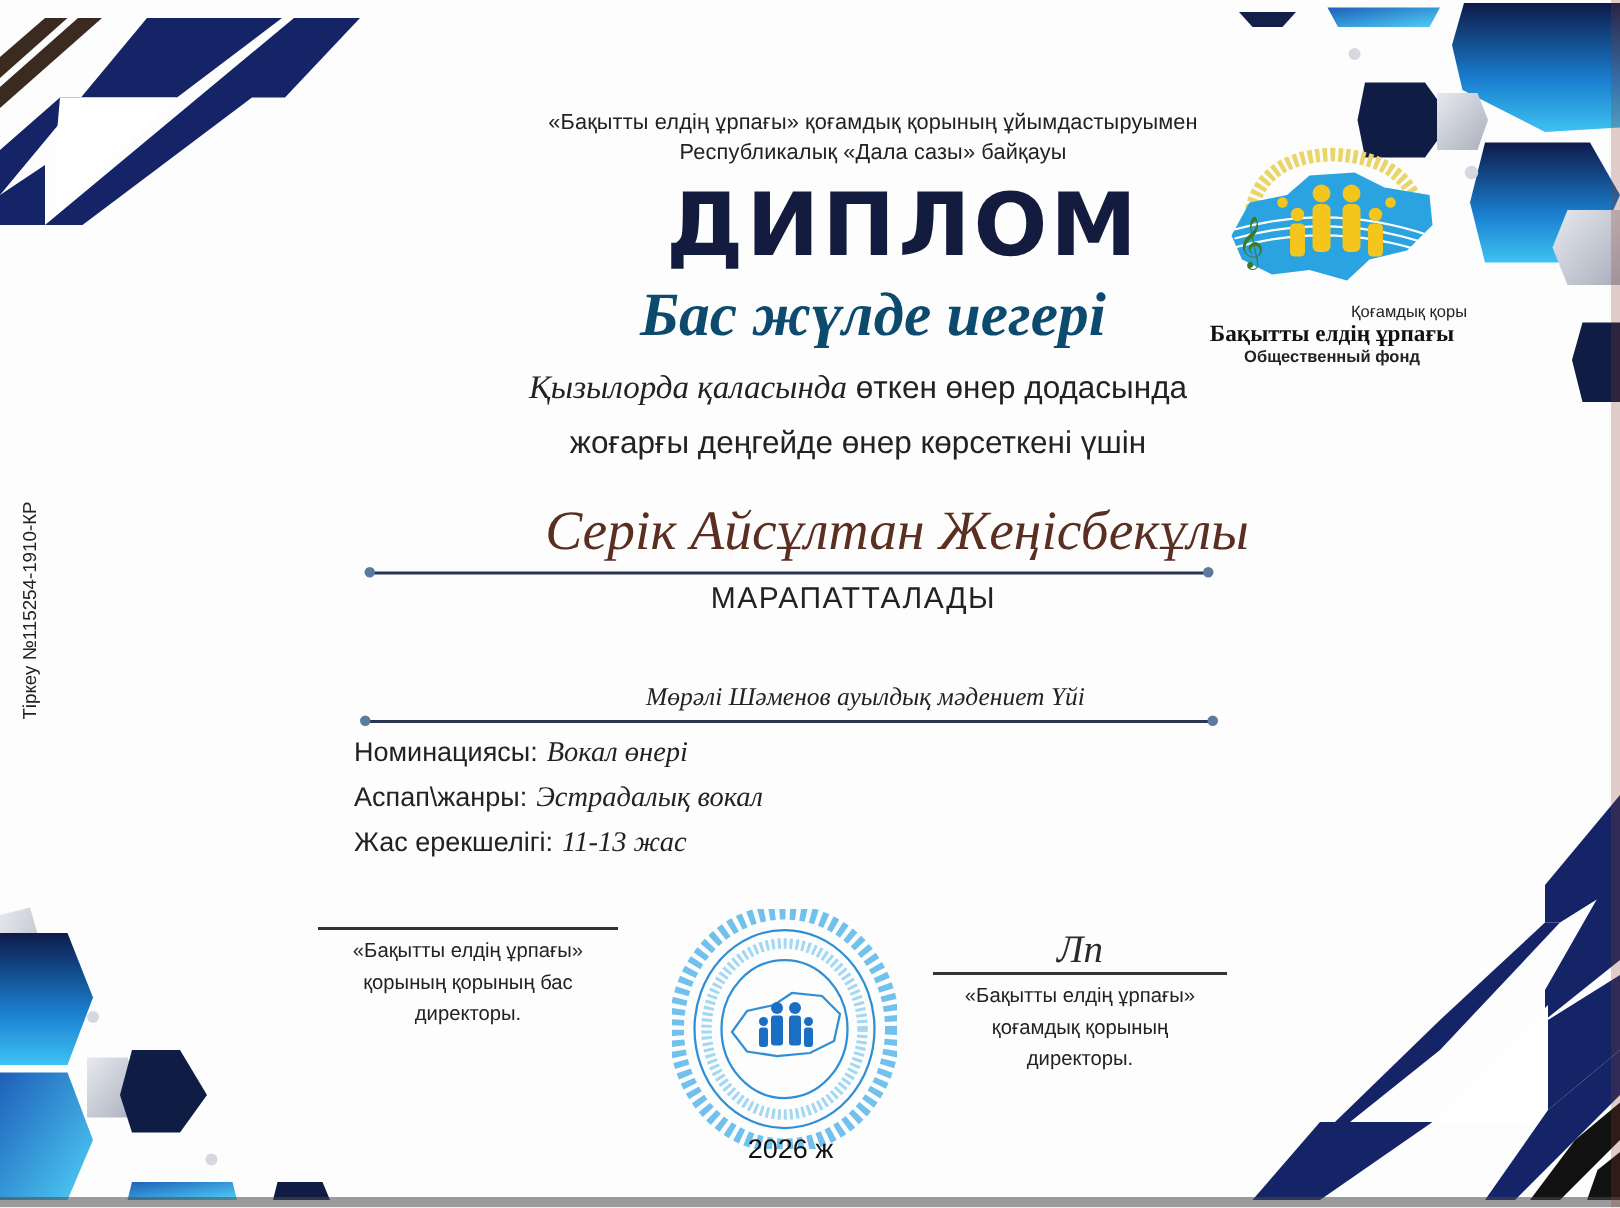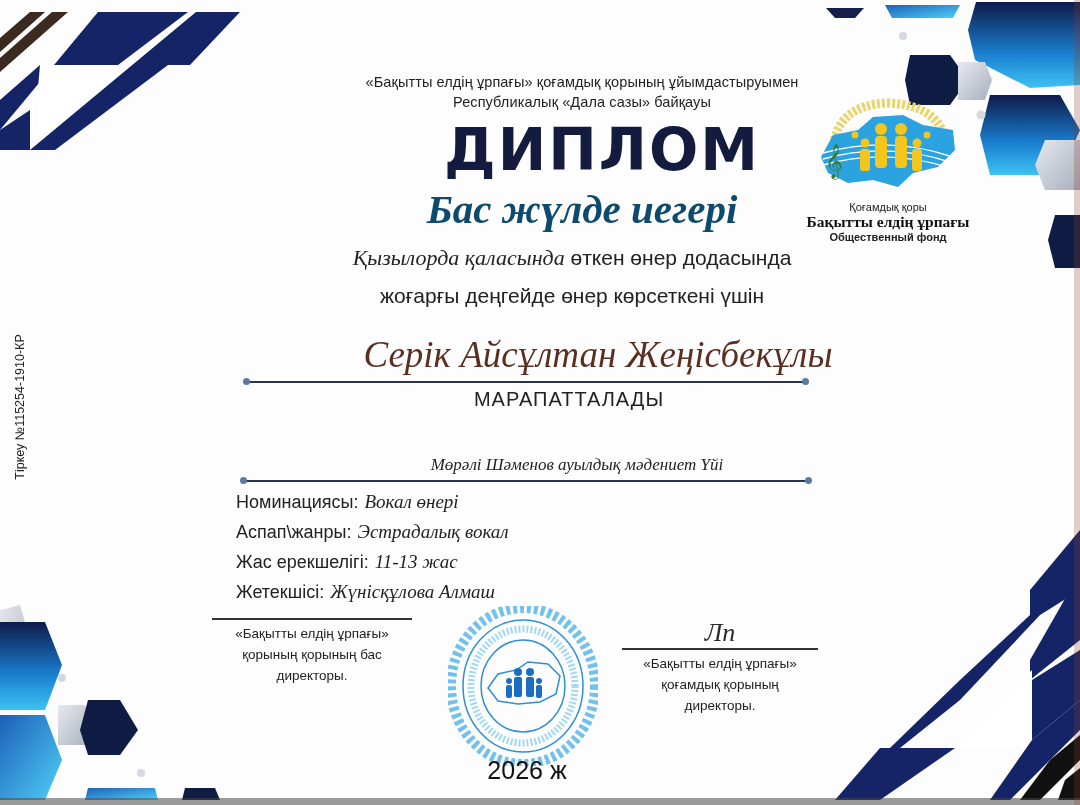--- a/index.html
+++ b/index.html
@@ -18,24 +18,24 @@
   .rule:before{left:-3px;}
   .rule:after{right:-3px;}
   .awarded{font-size:20px;color:#222;letter-spacing:1px;}
   .school{font-family:"Liberation Serif","DejaVu Serif",serif;font-style:italic;font-size:17px;color:#222;}
   .field{position:absolute;left:236px;font-size:18px;color:#222;white-space:nowrap;}
   .field .val{font-family:"Liberation Serif","DejaVu Serif",serif;font-style:italic;font-size:19px;margin-left:6px;}
   .sig-block{position:absolute;text-align:center;font-size:13.5px;color:#222;line-height:21px;}
   .sig-name{font-weight:bold;font-size:14px;}
   .sig-line{height:1.5px;background:#333;margin-bottom:3px;}
   .signature{font-family:"Liberation Serif","DejaVu Serif",serif;font-style:italic;font-size:26px;color:#2a2a2a;height:30px;line-height:30px;}
-  .year{position:absolute;left:462px;top:756px;width:130px;text-align:center;font-size:25px;color:#111;}
+  .year{position:absolute;left:462px;top:756px;width:130px;text-align:center;font-size:18px;color:#111;}
   .reg{position:absolute;left:-60px;top:400px;width:160px;transform:rotate(-90deg);font-size:12.5px;color:#222;text-align:center;}
   .logo{position:absolute;left:798px;top:95px;width:180px;text-align:center;}
-  .logo .l1{font-size:11px;color:#222;margin-top:2px;}
+  .logo .l1{font-size:11px;color:#222;margin-top:2px;text-align:right;}
   .logo .l2{font-family:"Liberation Serif","DejaVu Serif",serif;font-weight:bold;font-size:15.5px;color:#111;}
   .logo .l3{font-size:11px;color:#222;font-weight:bold;}
   .stamp{position:absolute;left:448px;top:606px;width:150px;height:160px;}
 </style>
 </head>
 <body>
 
 <div class="page">
 
   <svg class="deco" viewBox="0 0 1080 805" xmlns="http://www.w3.org/2000/svg">
@@ -154,23 +154,20 @@
 
   <div class="field" style="top:491px;">
     <span>Номинациясы:</span><span class="val">Вокал өнері</span>
   </div>
   <div class="field" style="top:521px;">
     <span>Аспап\жанры:</span><span class="val">Эстрадалық вокал</span>
   </div>
   <div class="field" style="top:551px;">
     <span>Жас ерекшелігі:</span><span class="val">11-13 жас</span>
   </div>
-  <div class="field" style="top:581px;">
-    <span>Жетекшісі:</span><span class="val">Жүнісқұлова Алмаш</span>
-  </div>
 
   <div class="sig-block" style="left:212px;top:618px;width:200px;">
     <div class="sig-line"></div>
     <div>«Бақытты елдің ұрпағы»</div>
     <div>қорының қорының бас</div>
     <div>директоры.</div>
   </div>
 
   <svg class="stamp" viewBox="0 0 150 160">
     <ellipse cx="75" cy="80" rx="72" ry="78" fill="none" stroke="#4fb2e8" stroke-width="10" stroke-dasharray="4 3" opacity="0.8"></ellipse>

